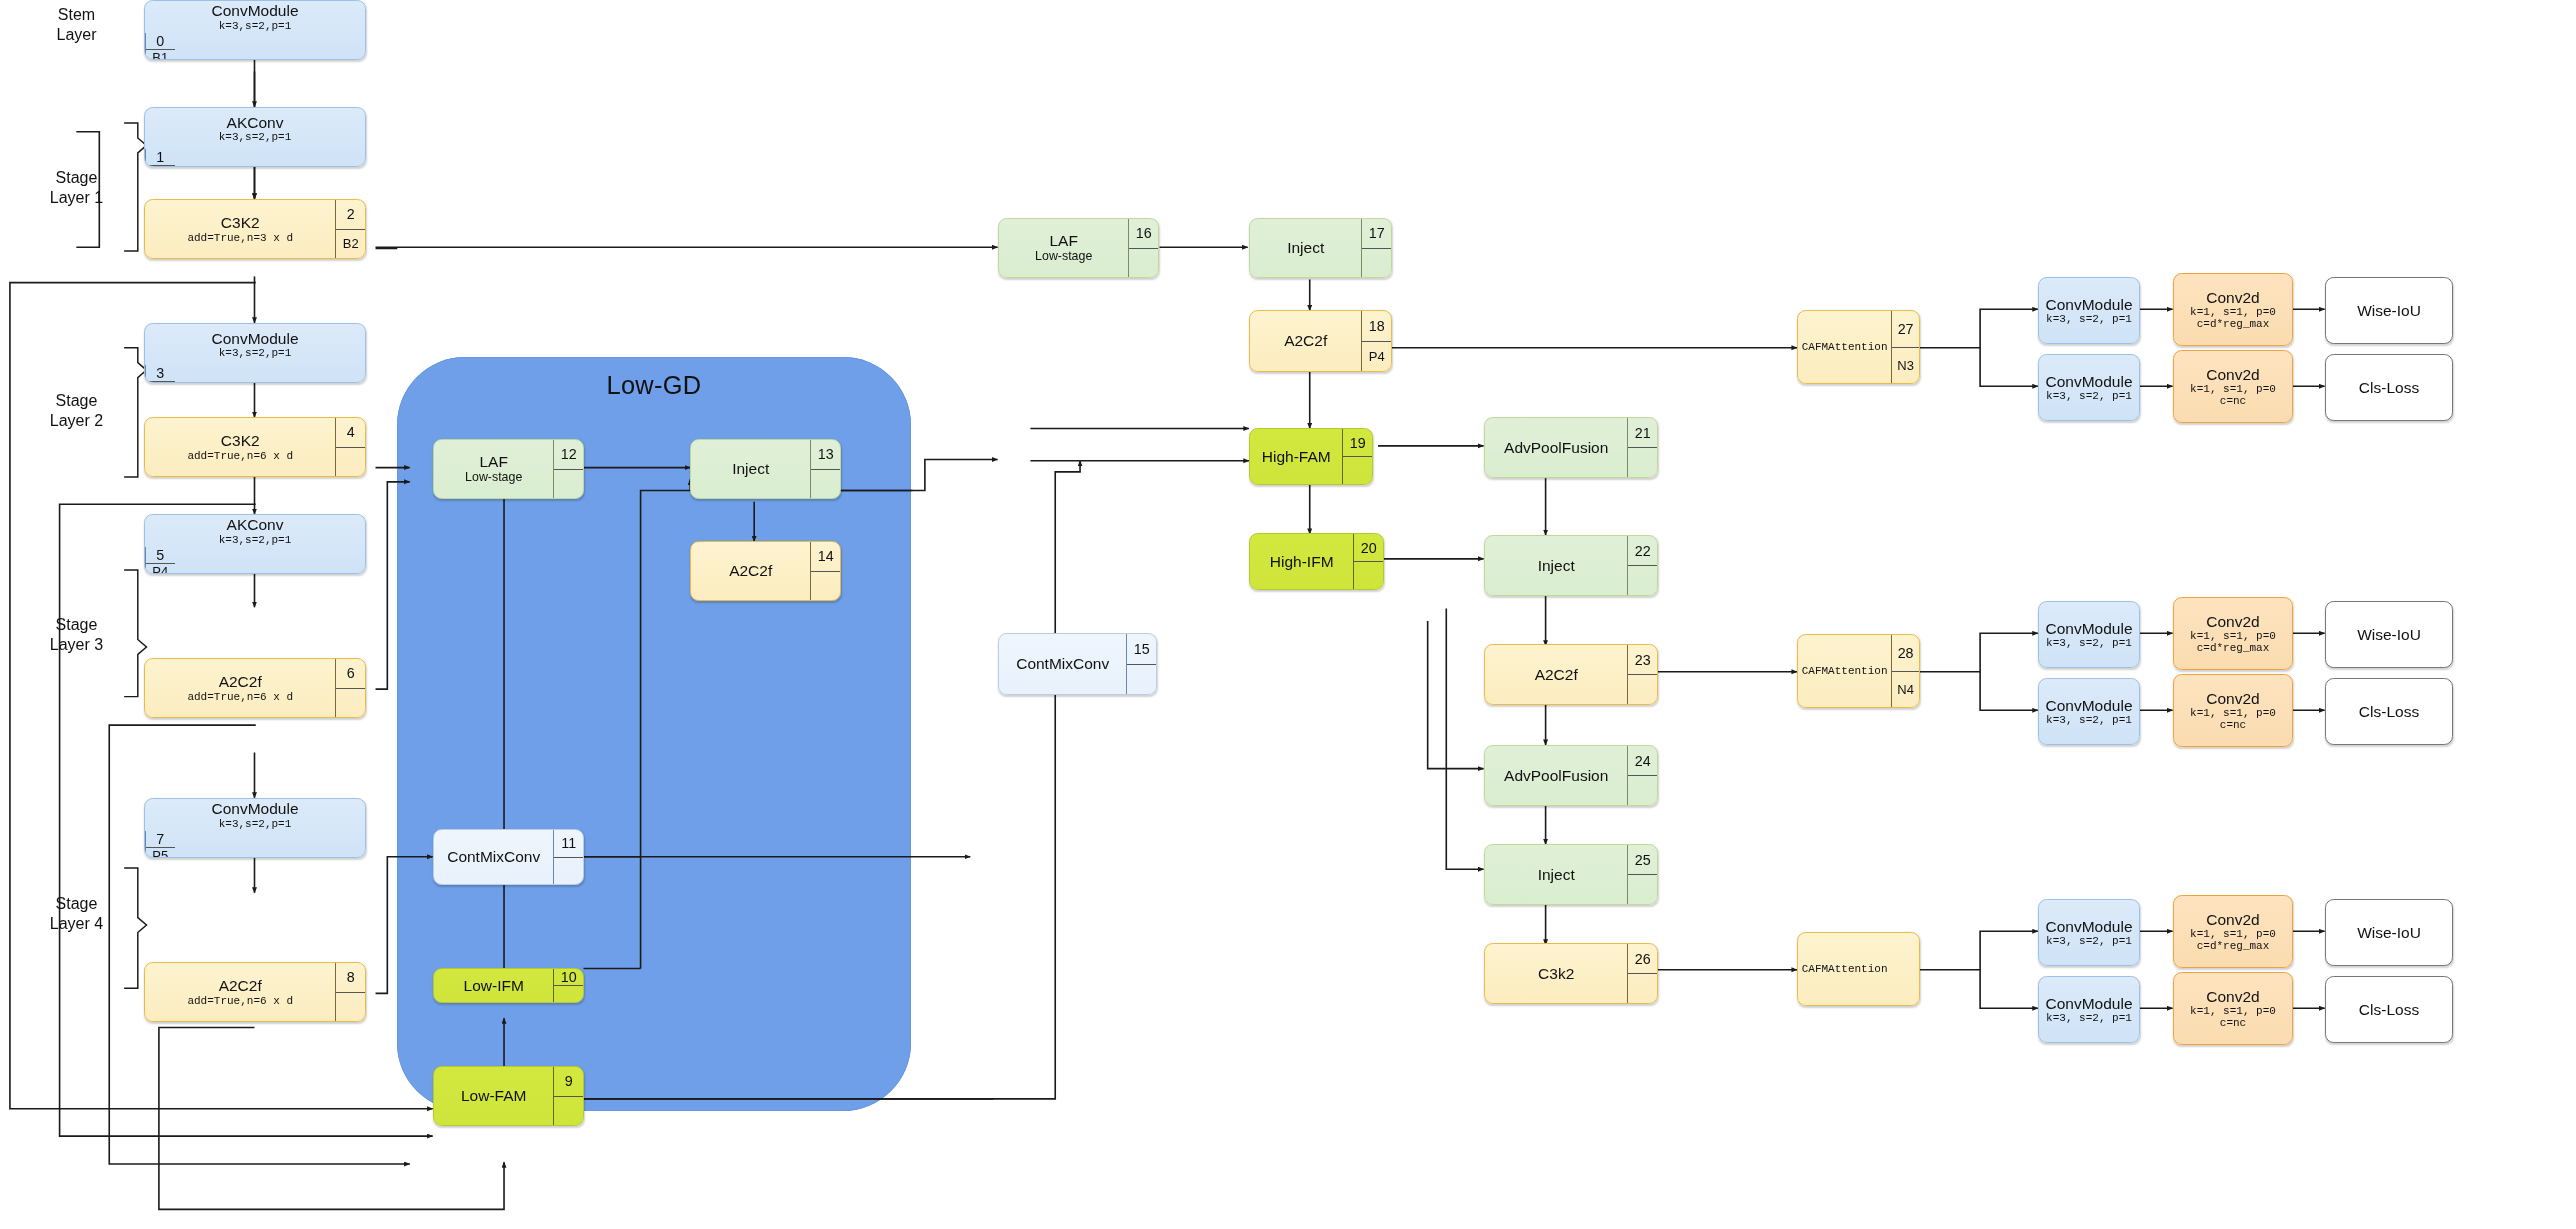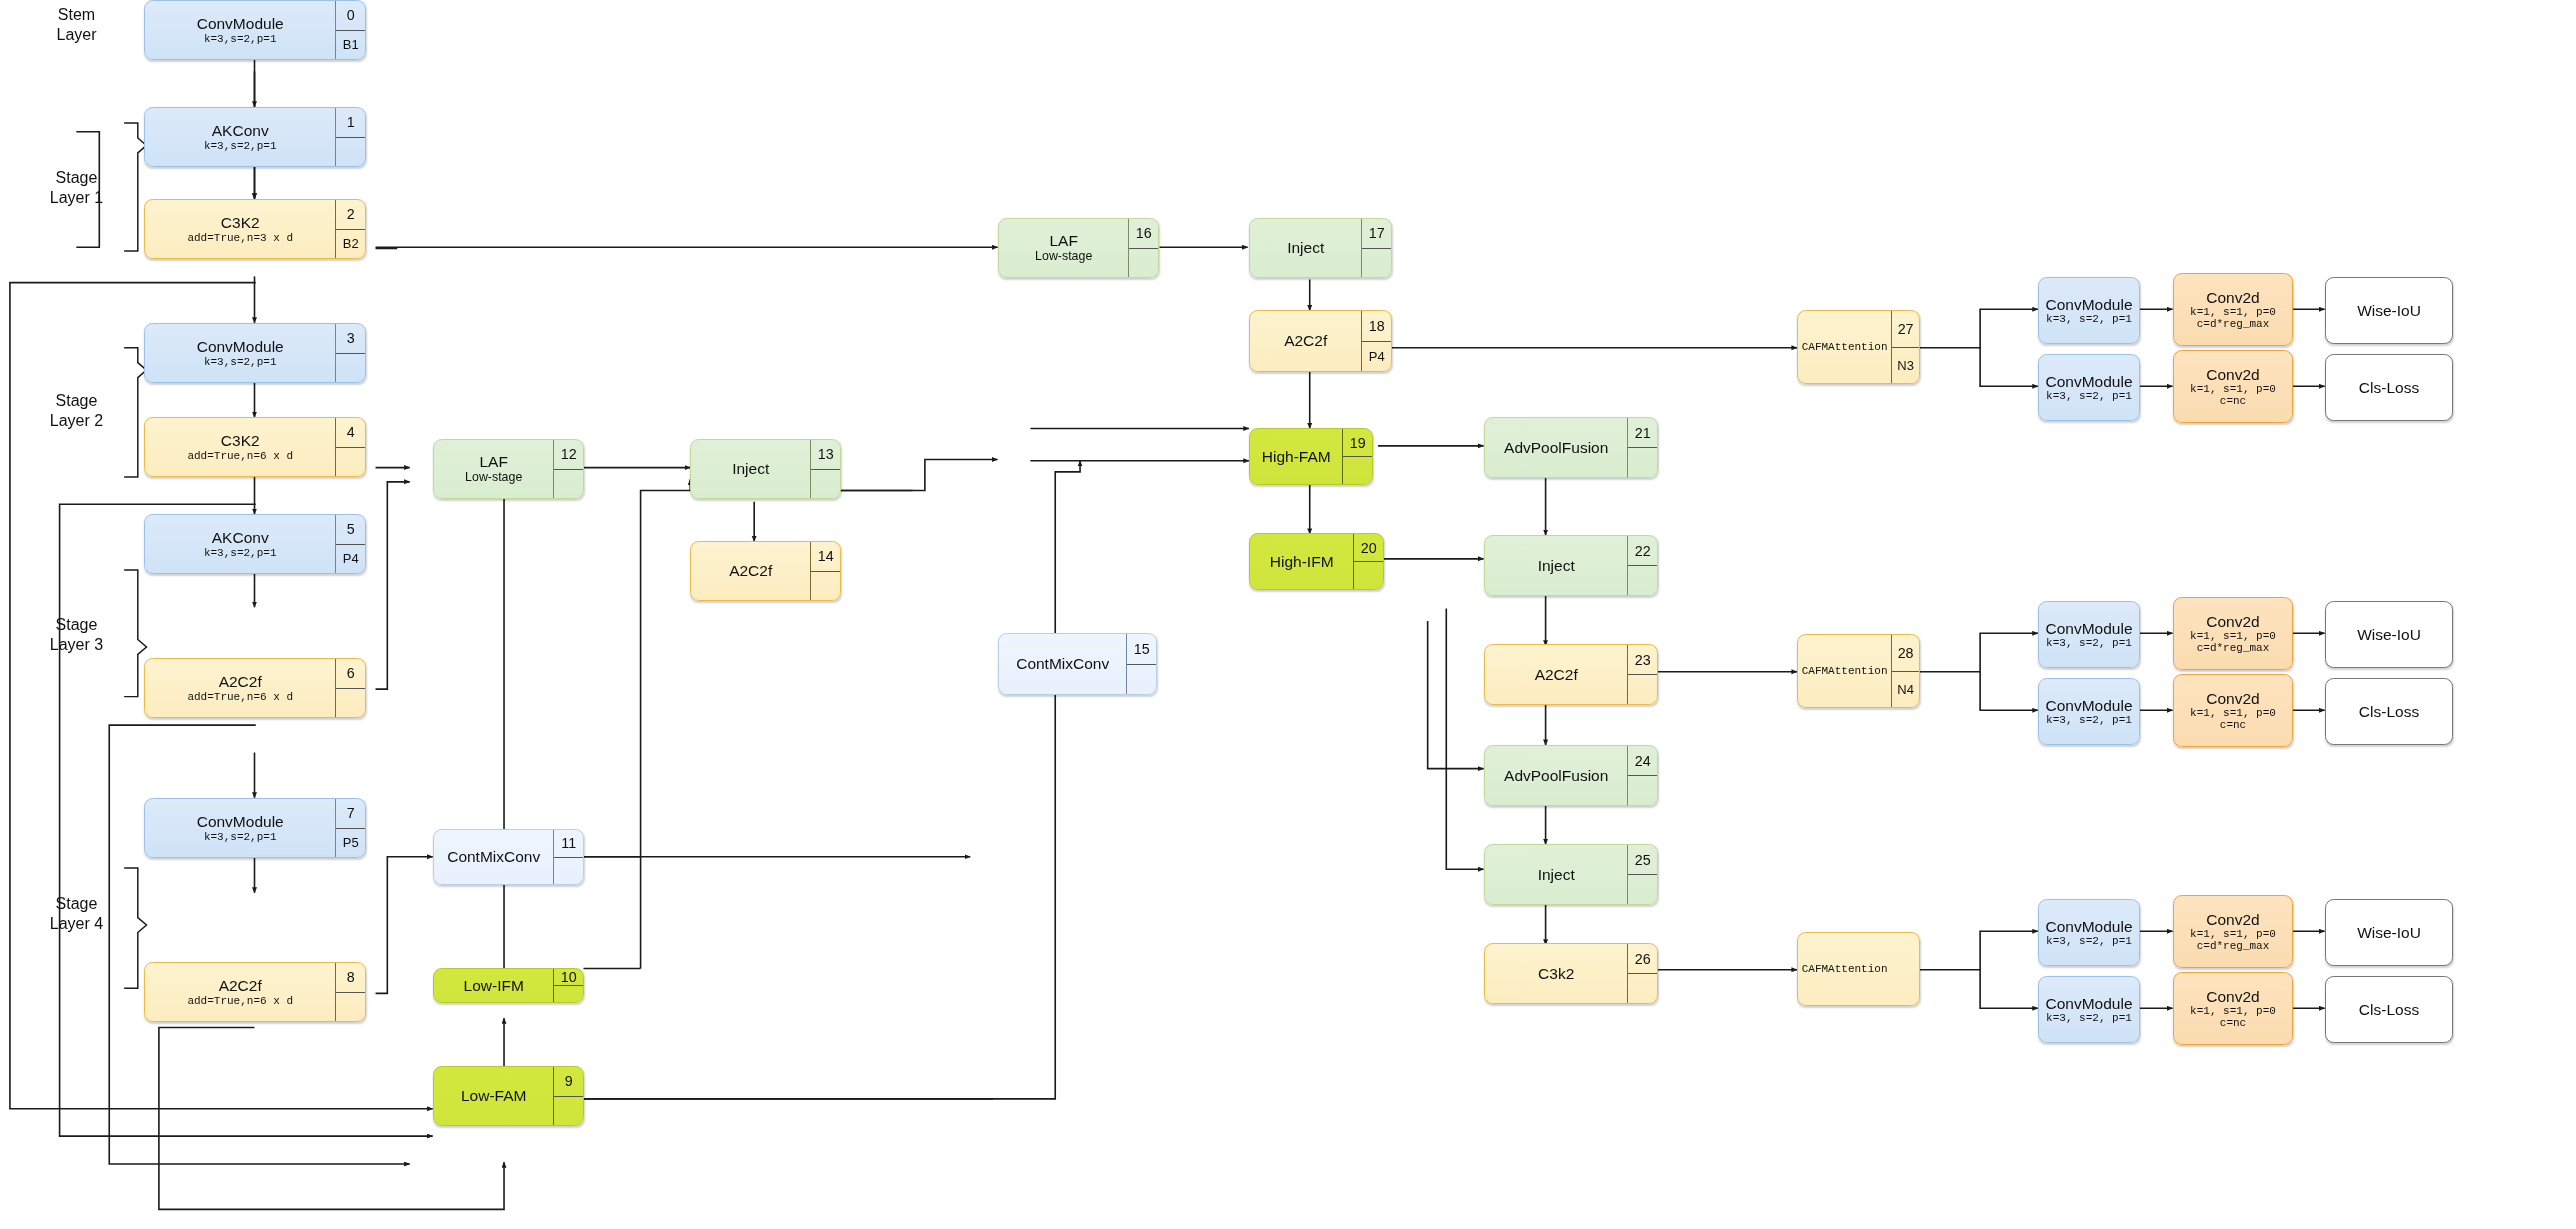--- a/index.html
+++ b/index.html
@@ -22,21 +22,21 @@
   .node .t2{font-size:11px;color:#111;white-space:nowrap;font-family:Liberation Mono, monospace;}
   .node .t3{font-size:12.4px;color:#111;white-space:nowrap;}
   .node .idcol{width:28.6px;display:flex;flex-direction:column;
                border-left:1.2px solid #555;}
   .node .idcol .idx{flex:1;display:flex;align-items:center;justify-content:center;
                     font-size:14.3px;color:#111;border-bottom:1.2px solid #555;}
   .node .idcol .tag{flex:1;display:flex;align-items:center;justify-content:center;
                     font-size:13px;color:#111;}
 
   
-  .c-blue  {background:linear-gradient(180deg,#dceaf9 0%, #cfe3f7 100%);border-color:#9dc0e6;}
+  .c-blue  {background:linear-gradient(180deg,#dceaf9 0%, #cfe3f7 100%);border-color:#9dc0e6;flex-direction:column;}
   .c-blue  .idcol{border-left-color:#6f86a0;}
   .c-yellow{background:linear-gradient(180deg,#fdf3cf 0%, #fcedc0 100%);border-color:#e8bb4a;}
   .c-yellow .idcol{border-left-color:#7a6a35;}
   .c-green {background:linear-gradient(180deg,#e0f0d8 0%, #d9edcf 100%);border-color:#c3d79c;}
   .c-green .idcol{border-left-color:#7d8a63;}
   .c-lime  {background:linear-gradient(180deg,#d2e83e 0%, #cfe53b 100%);border-color:#b4c92c;}
   .c-lime  .idcol{border-left-color:#5c6a15;}
   .c-white {background:linear-gradient(180deg,#eef5fd 0%, #e8f1fc 100%);border-color:#b9cfe6;}
   .c-white .idcol{border-left-color:#6f86a0;}
   .c-orange{background:linear-gradient(180deg,#fde3bf 0%, #fbdcb0 100%);border-color:#f0a33c;}
@@ -48,20 +48,23 @@
 
   
   #wires{position:absolute;left:0;top:0;width:2576px;height:1230px;
          pointer-events:none;}
 </style>
 </head>
 <body>
 
 <div id="canvas">
 
+  <div class="gd-panel" style="left:397px;top:357px;width:514px;height:754px;">
+    <div class="gd-title" style="top:13.7px;">Low-GD</div>
+  </div>
 
 
   <svg id="wires" viewBox="0 0 4150 1981">
     <defs>
       <marker id="ah" markerWidth="11" markerHeight="11" refX="9" refY="4" orient="auto" markerUnits="userSpaceOnUse">
         <path d="M0,0 L10,4 L0,8 z" fill="#1b1b1b"></path>
       </marker>
     </defs>
     <g stroke="#1b1b1b" stroke-width="2.6" fill="none" marker-end="url(#ah)">
 

